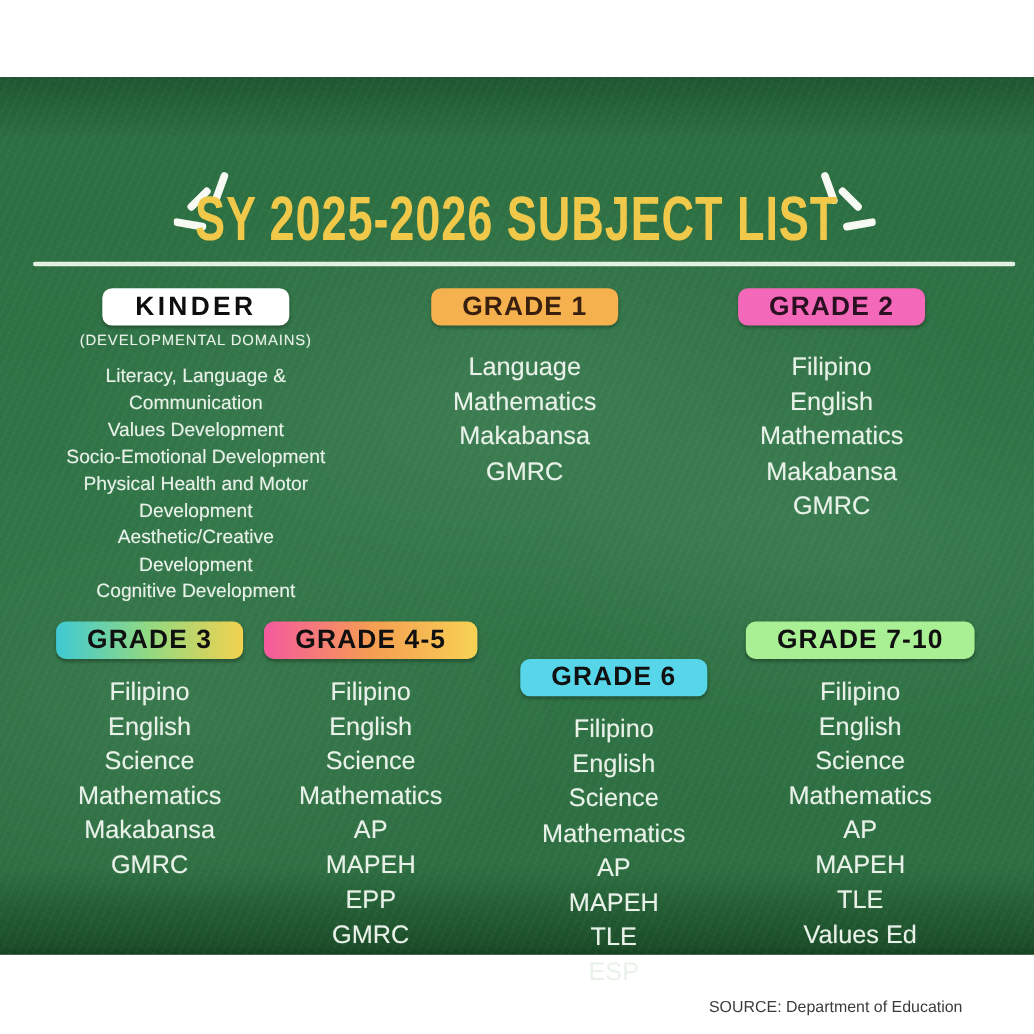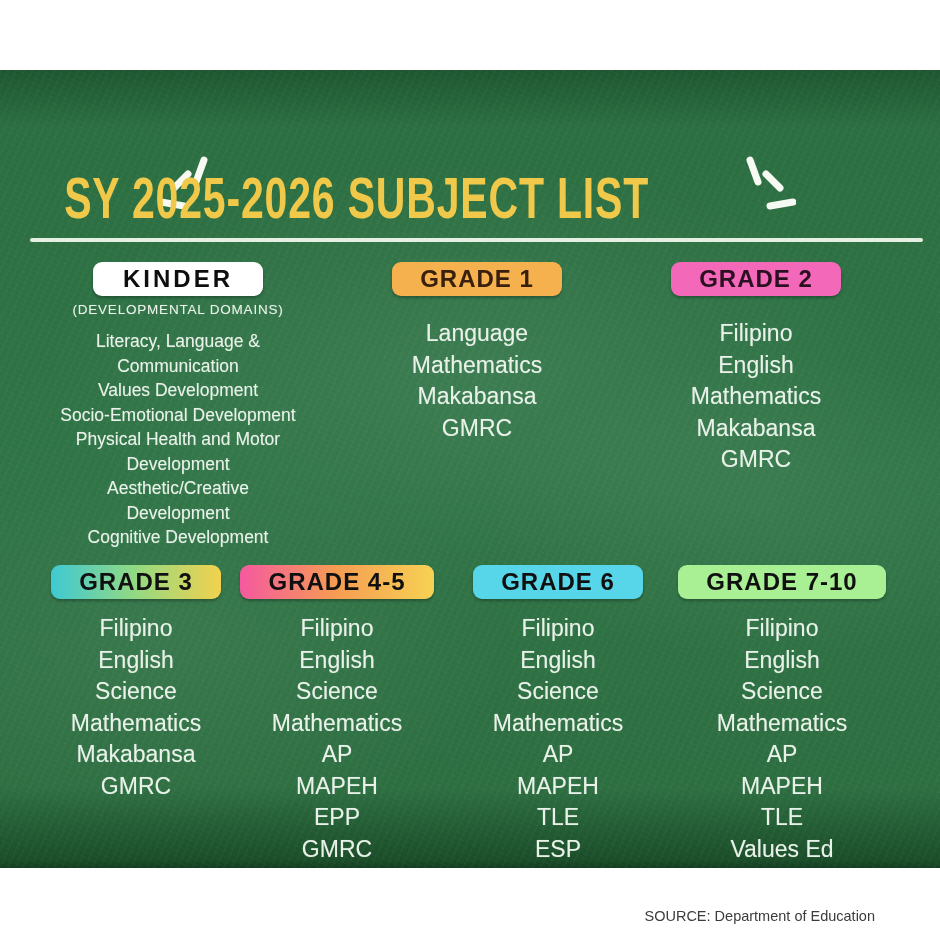--- a/index.html
+++ b/index.html
@@ -19,21 +19,21 @@
       linear-gradient(180deg, #1d5630 0%, #2b6e41 7%, #2f7446 50%, #2d6e41 90%, #1a4d28 99%, #143f20 100%);
   }
   
   .board::before{
     content:"";position:absolute;inset:0;
     background:
       repeating-linear-gradient(115deg, rgba(255,255,255,0.025) 0 2px, transparent 2px 7px),
       repeating-linear-gradient(25deg, rgba(255,255,255,0.02) 0 1px, transparent 1px 5px);
     pointer-events:none;
   }
-  .title-wrap{position:absolute;left:0;top:100px;width:940px;text-align:left;}
+  .title-wrap{position:absolute;left:0;top:100px;width:940px;text-align:center;}
   .title{
     display:inline-block;margin:0;
     font-size:50px;font-weight:800;letter-spacing:1px;
     transform:scale(0.82,1.14);transform-origin:center;
     white-space:nowrap;
   }
   .sparkle{position:absolute;}
   .divider{position:absolute;left:30px;top:168px;width:893px;height:4px;border-radius:2px;}
   .col{position:absolute;text-align:center;}
   .badge{
@@ -154,21 +154,21 @@
         <div class="subject">Science</div>
         <div class="subject">Mathematics</div>
         <div class="subject">AP</div>
         <div class="subject">MAPEH</div>
         <div class="subject">EPP</div>
         <div class="subject">GMRC</div>
       </div>
   </section>
 
   <section class="col" style="left:448px;top:495px;width:220px">
-    <div class="badge" style="background: rgb(87, 214, 233); color: rgb(16, 16, 16);">GRADE 6</div>
+    <div class="badge" style="background: rgb(87, 214, 233); color: rgb(16, 16, 16); margin-top: 34px;">GRADE 6</div>
     <div class="subjects row2" style="color: rgb(233, 242, 233);">
         <div class="subject">Filipino</div>
         <div class="subject">English</div>
         <div class="subject">Science</div>
         <div class="subject">Mathematics</div>
         <div class="subject">AP</div>
         <div class="subject">MAPEH</div>
         <div class="subject">TLE</div>
         <div class="subject">ESP</div>
       </div>

